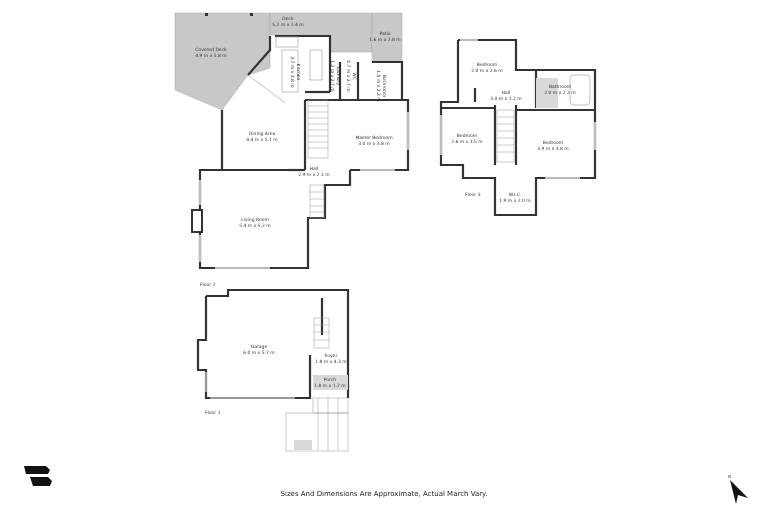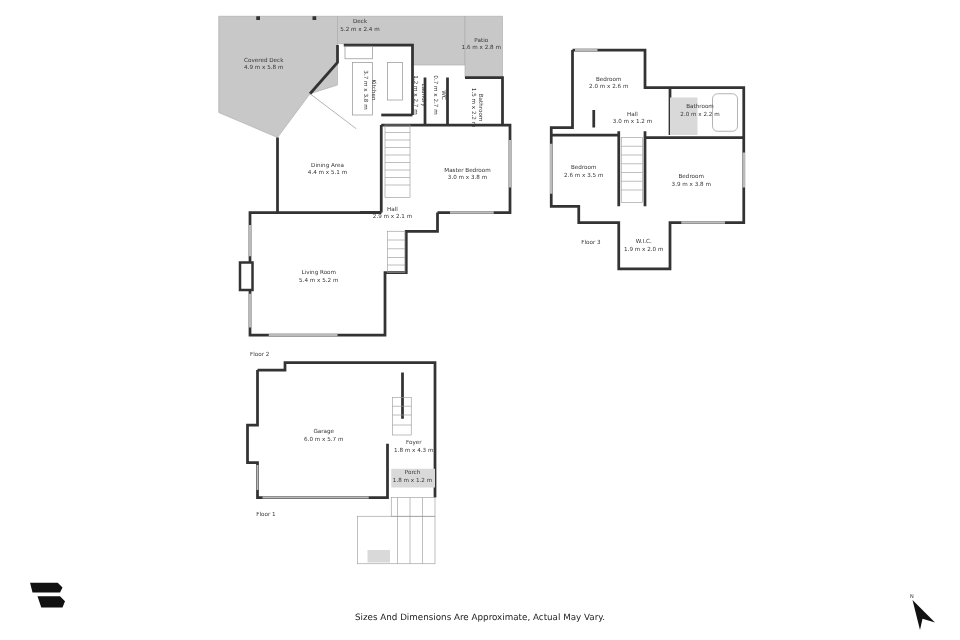--- a/index.html
+++ b/index.html
@@ -209,18 +209,18 @@
     <span>Porch</span>
     <span>1.8 m x 1.2 m</span>
   </div>
 <div class="floor" style="left:205px;top:410px">Floor 1</div>
 
 <svg class="logo" width="32" height="22" viewBox="0 0 32 22">
   <polygon points="2,0 24,0 28,4 26,8 4,8" fill="#111"></polygon>
   <polygon points="8,11 26,11 30,15 28,20 11,20" fill="#111"></polygon>
 </svg>
 
-<div class="footer">Sizes And Dimensions Are Approximate, Actual May Vary.</div>
+<div class="footer">Sizes And Dimensions Are Approximate, Actual March Vary.</div>
 
 <div class="north-n">N</div>
 <svg class="north" width="28" height="30" viewBox="0 0 28 30">
   <polygon points="6,6 24,24 14,21 12,30" fill="#111"></polygon>
 </svg>
 
 </body></html>

